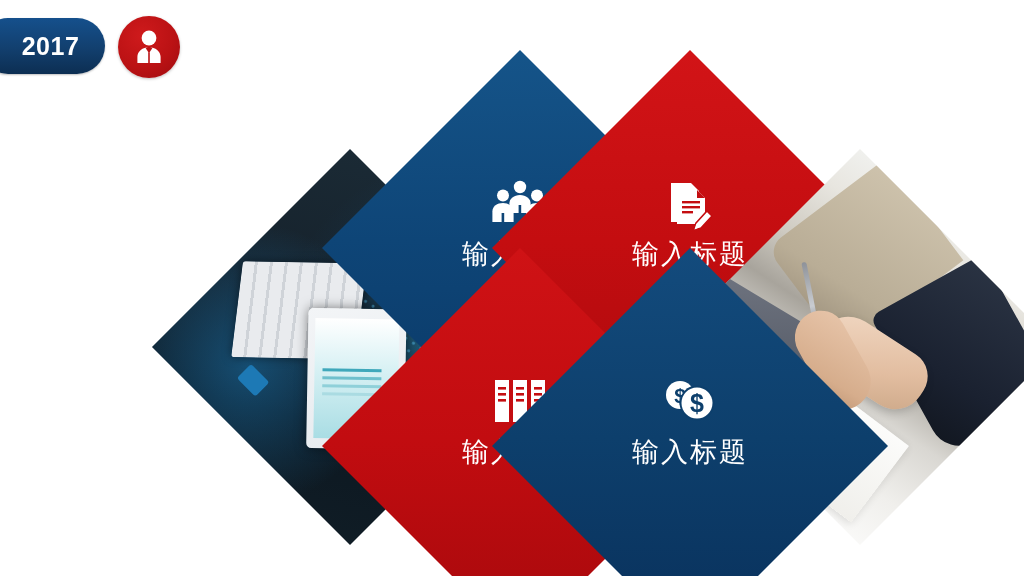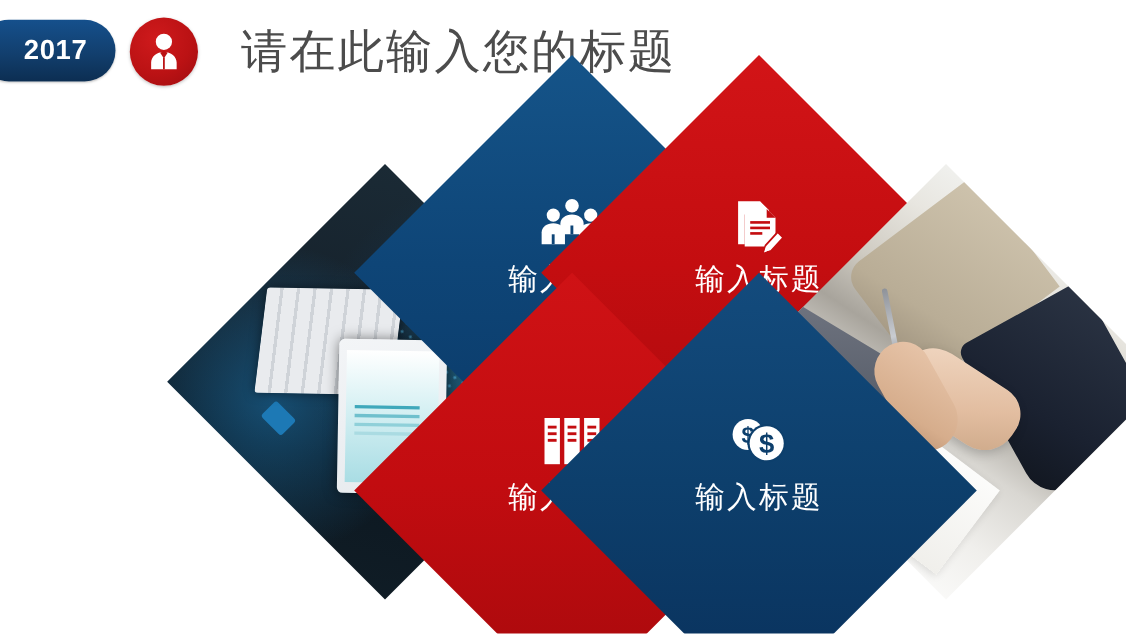--- a/index.html
+++ b/index.html
@@ -275,21 +275,20 @@
 
   <div class="user-circle">
     <svg width="32" height="36" viewBox="0 0 32 36">
       <circle cx="16" cy="9" r="7.4" fill="#ffffff"></circle>
       <path d="M16 18.2c-6.4 0-11.6 4.2-11.6 9.6V34h23.2v-6.2c0-5.4-5.2-9.6-11.6-9.6z" fill="#ffffff"></path>
       <path d="M12.6 18.9 L16 24.2 L19.4 18.9 L16 17.4 Z" fill="#bb1214"></path>
       <rect x="15.2" y="23.4" width="1.6" height="10.6" fill="#bb1214"></rect>
     </svg>
   </div>
 
-  <div class="page-title">请在此输入您的标题</div>
 </div>
 
 <div class="cluster">
 
   <div class="dia dia-img-left">
     <div class="photo photo-tech">
       <div class="dotfield"></div>
       <div class="node n1"></div>
       <div class="node n2"></div>
       <div class="node n3"></div>

